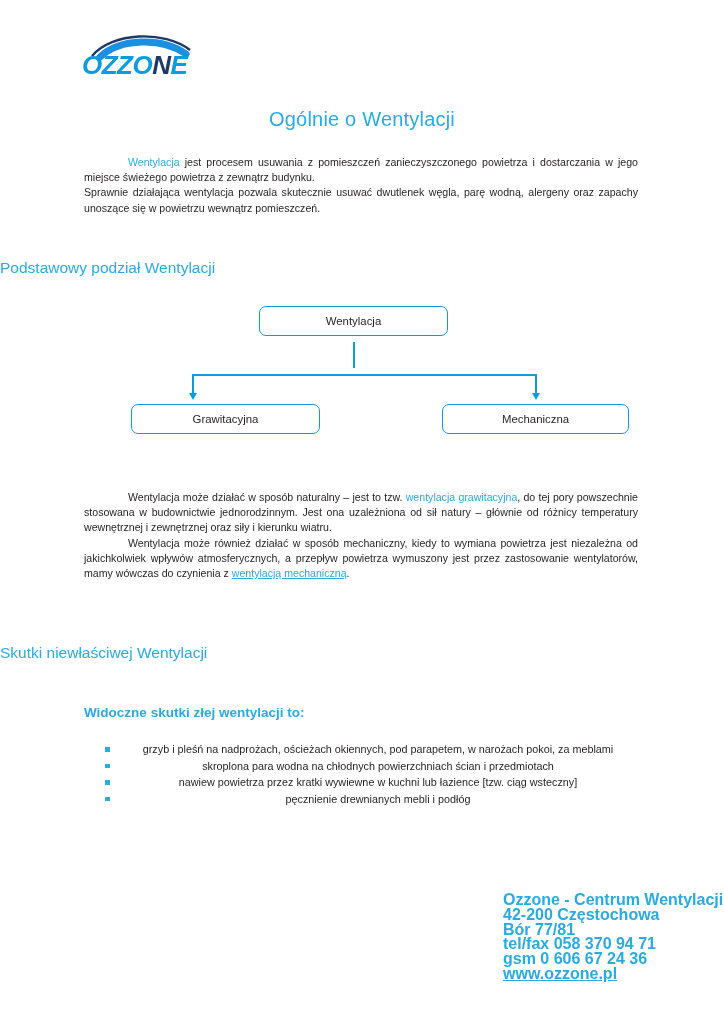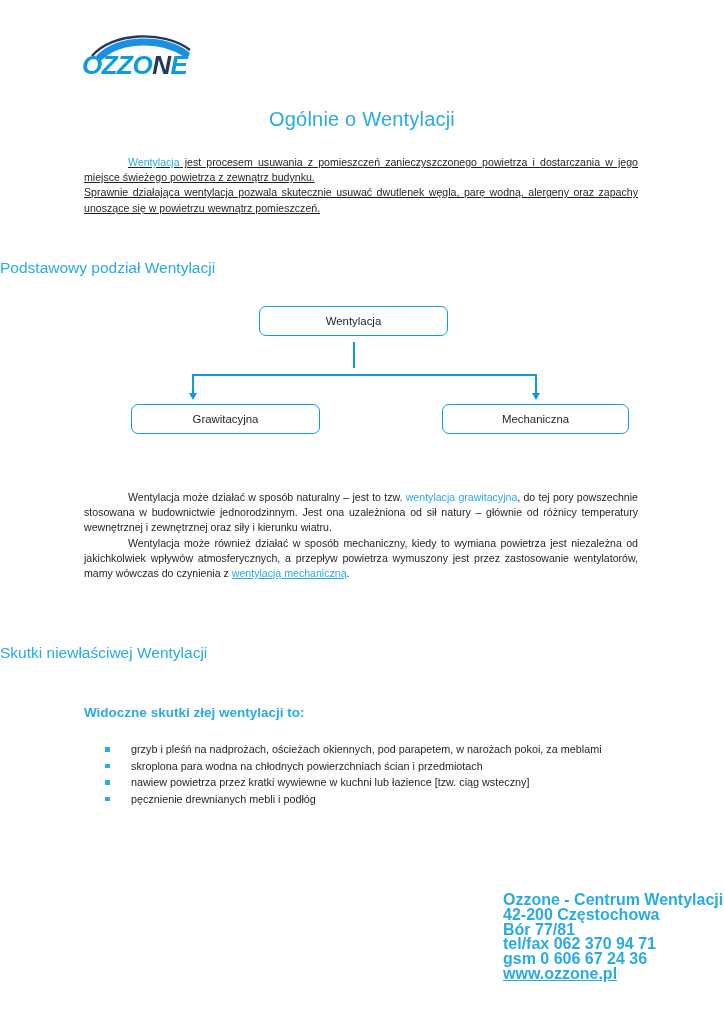--- a/index.html
+++ b/index.html
@@ -62,21 +62,21 @@
   
   .body-block {
     position: absolute;
     left: 84px;
     width: 554px;
     font-size: 10.6px;
     line-height: 15.2px;
     text-align: justify;
     color: #231f20;
   }
-  .body-block.intro { top: 155px; text-decoration: underline; }
+  .body-block.intro { top: 155px; }
   .body-block.modes { top: 490px; }
   .indent { text-indent: 44px; }
   .hl { color: #29ABE2; }
   .hl-u { color: #29ABE2; text-decoration: underline; }
 
   
   .diagram {
     position: absolute;
     left: 0;
     top: 296px;
@@ -121,21 +121,21 @@
     left: 105px;
     top: 741px;
     width: 520px;
     list-style: none;
     margin: 0;
     padding: 0;
     font-size: 10.8px;
     line-height: 16.6px;
     color: #231f20;
   }
-  .bullets li { position: relative; padding-left: 26px; }
+  .bullets li { position: relative; padding-left: 26px; text-align: center; }
   .bullets li::before {
     content: "";
     position: absolute;
     left: 0;
     top: 6px;
     width: 4.5px;
     height: 4.5px;
     background: #29ABE2;
   }
 
@@ -199,16 +199,16 @@
   <li>grzyb i pleśń na nadprożach, ościeżach okiennych, pod parapetem, w narożach pokoi, za meblami</li>
   <li>skroplona para wodna na chłodnych powierzchniach ścian i przedmiotach</li>
   <li>nawiew powietrza przez kratki wywiewne w kuchni lub łazience [tzw. ciąg wsteczny]</li>
   <li>pęcznienie drewnianych mebli i podłóg</li>
 </ul>
 
 <div class="footer">
   <div>Ozzone - Centrum Wentylacji</div>
   <div>42-200 Częstochowa</div>
   <div>Bór 77/81</div>
-  <div>tel/fax 062 370 94 71</div>
+  <div>tel/fax 058 370 94 71</div>
   <div>gsm 0 606 67 24 36</div>
   <div class="url">www.ozzone.pl</div>
 </div>
 
 </body></html>

